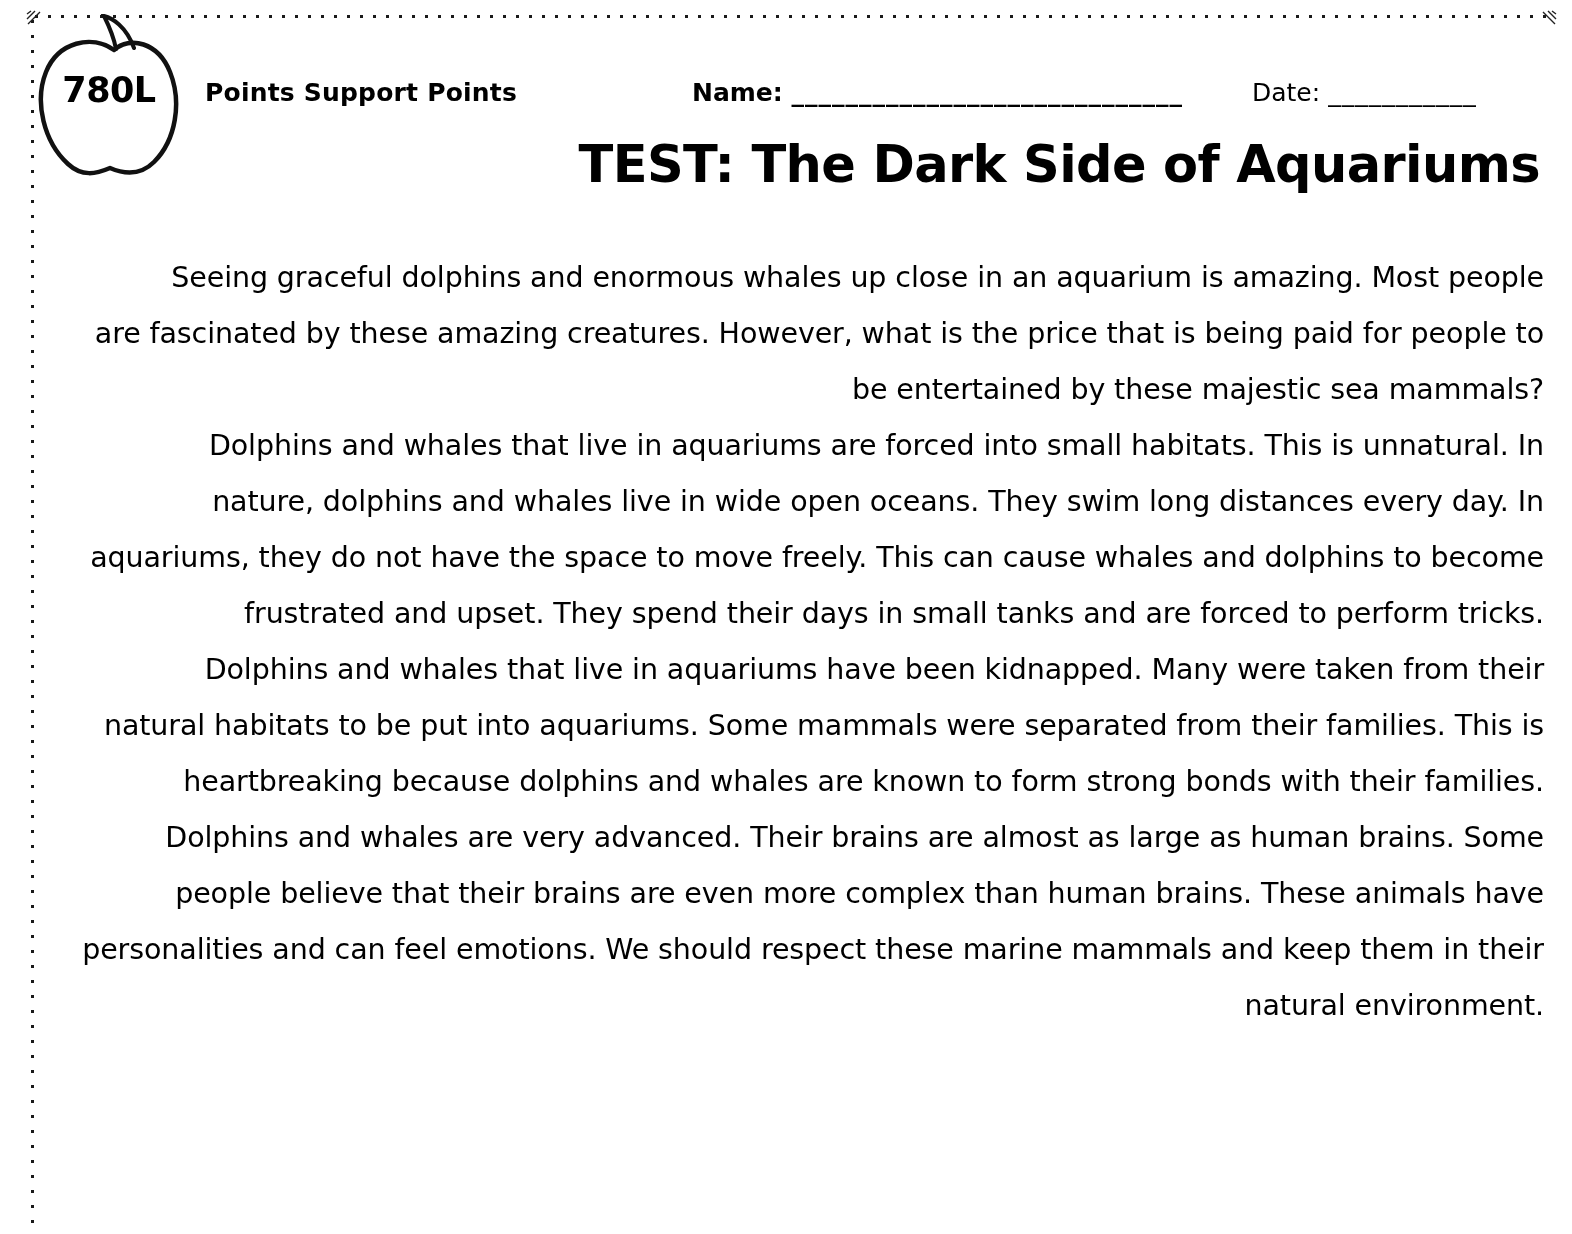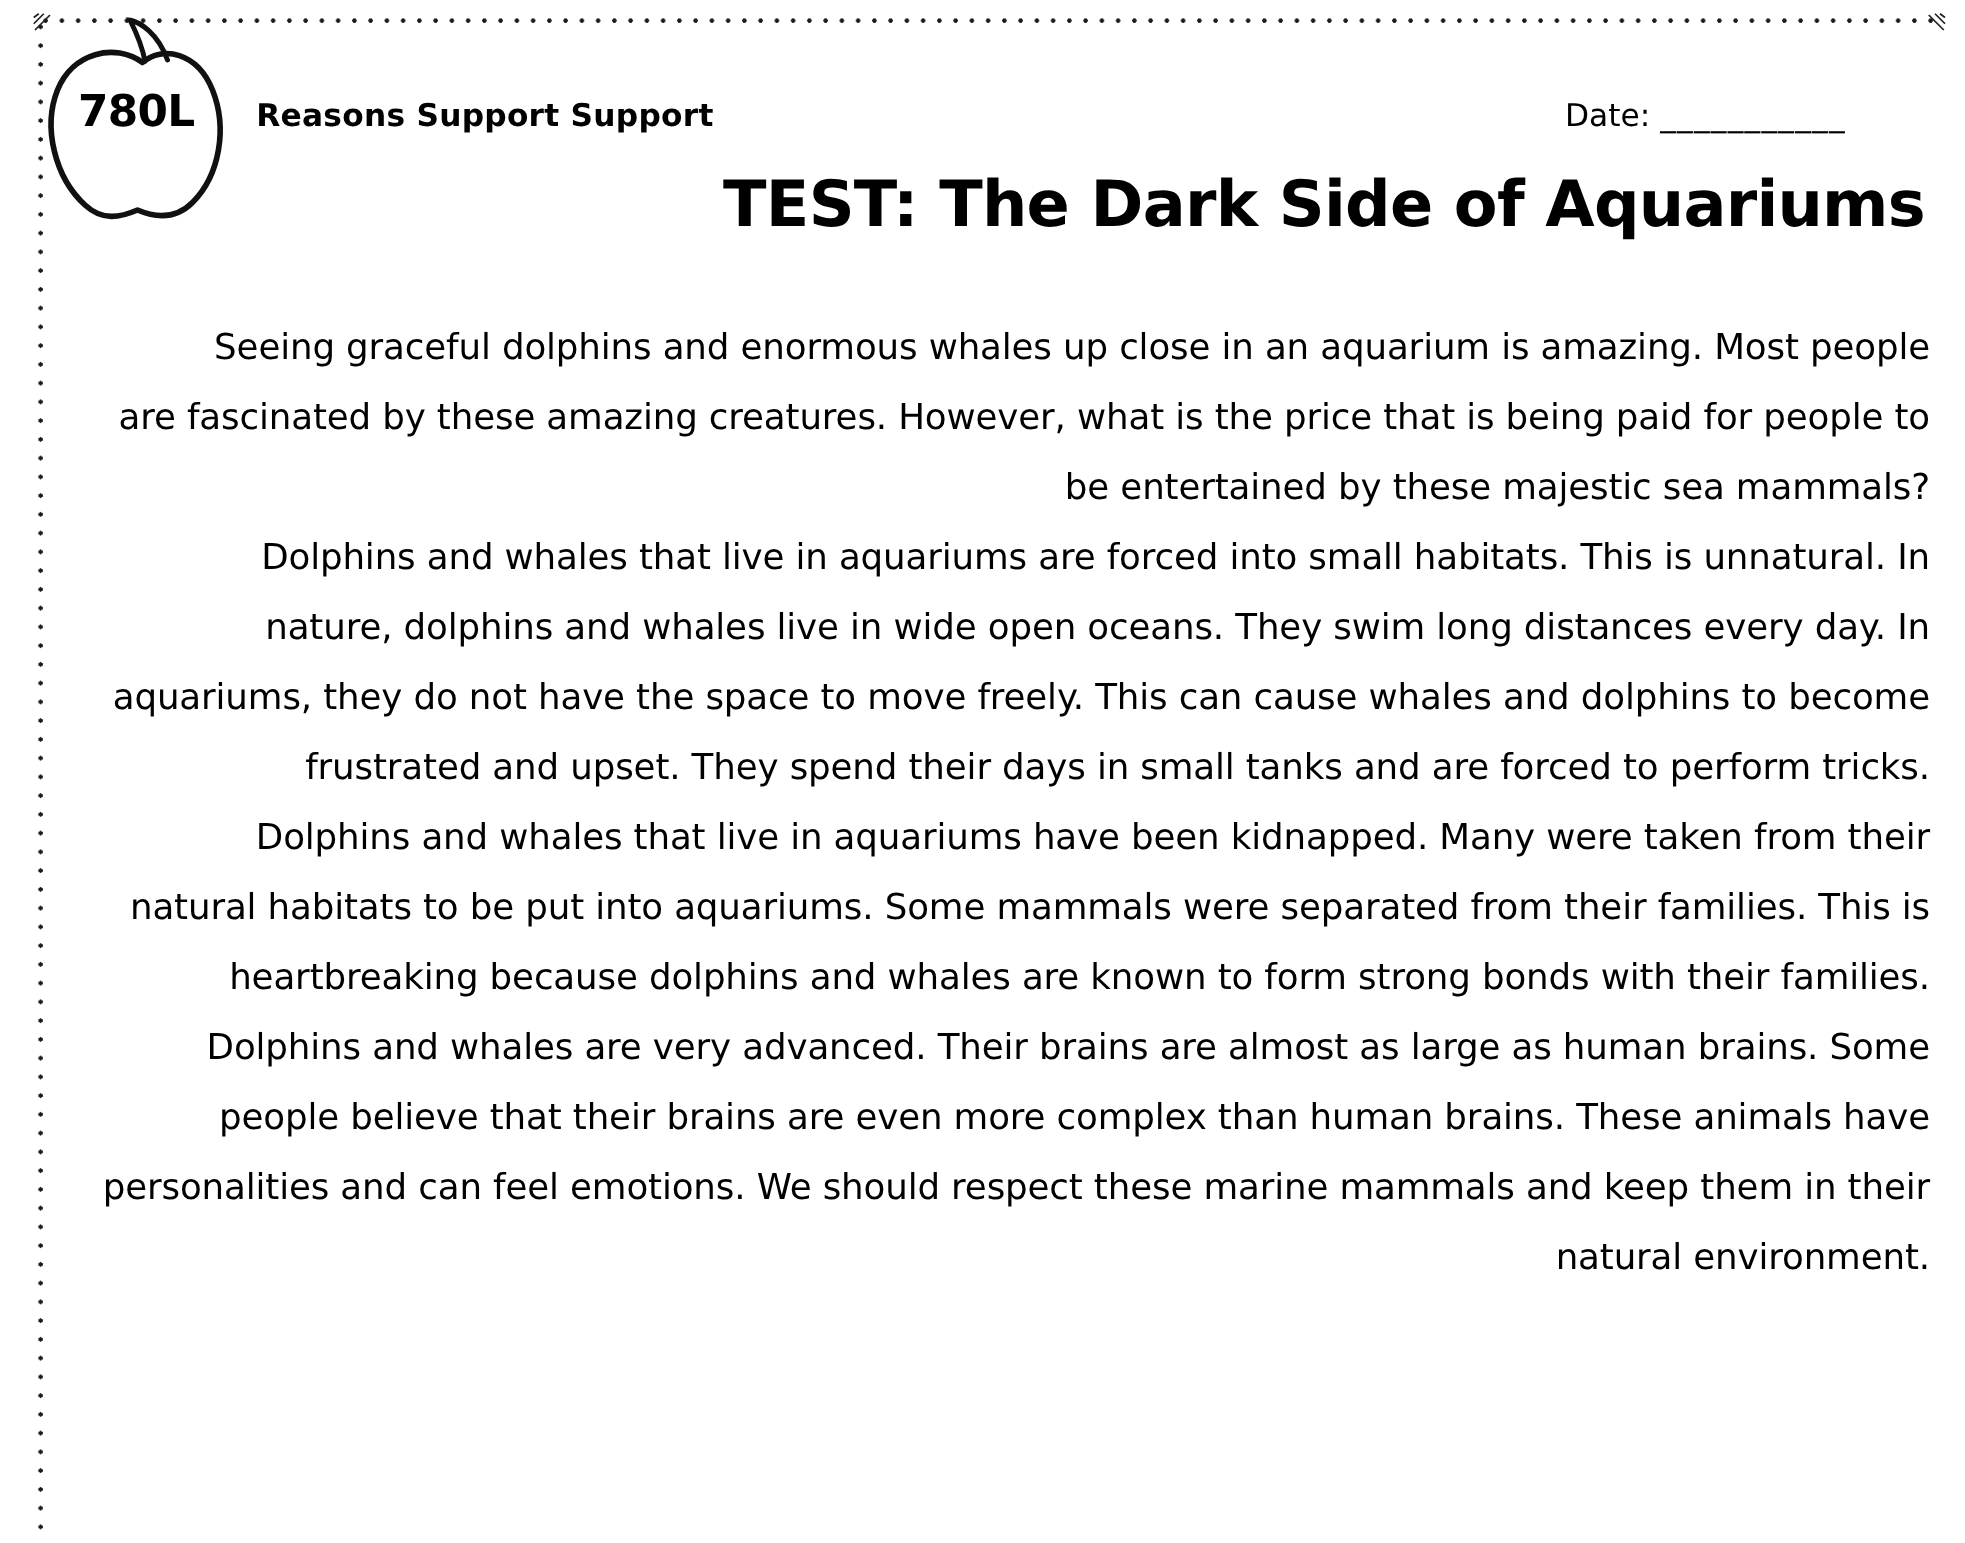--- a/index.html
+++ b/index.html
@@ -171,21 +171,25 @@
                C 4 88, 14 128, 38 150
                C 52 163, 66 160, 80 154
                C 94 160, 110 162, 124 148
                C 146 126, 152 88, 140 58
                C 128 28, 100 22, 84 36 Z" fill="none" stroke="#111" stroke-width="4.5" stroke-linejoin="round"></path>
     </svg>
   </div>
   <div class="lexile-text">780L</div>
 
   <div class="header-row">
-    <div class="skill-label">Reasons Support Support</div>
+    <div class="skill-label">Points Support Points</div>
+    <div class="name-block">
+      <span>Name:</span>
+      <span class="rule">_____________________________</span>
+    </div>
     <div class="date-block">
       <span>Date:</span>
       <span class="rule">___________</span>
     </div>
   </div>
 
   <div class="title">TEST: The Dark Side of Aquariums</div>
 
   <div class="passage">
     <p>Seeing graceful dolphins and enormous whales up close in an aquarium is amazing. Most people are fascinated by these amazing creatures. However, what is the price that is being paid for people to be entertained by these majestic sea mammals?</p>

